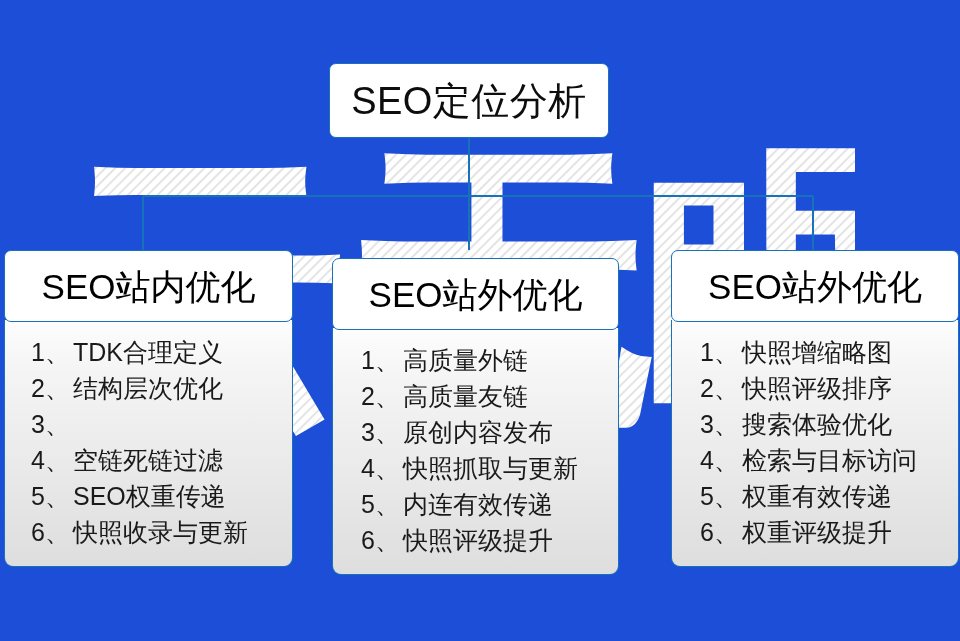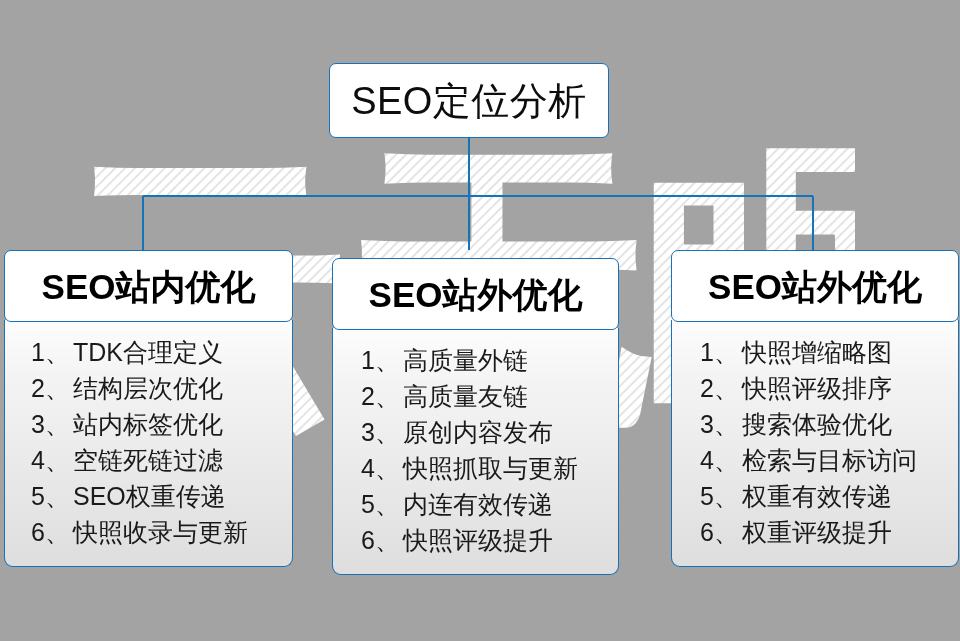--- a/index.html
+++ b/index.html
@@ -7,21 +7,21 @@
     padding: 0;
     background: #ffffff;
   }
   body {
     font-family: "Liberation Sans", "DejaVu Sans", sans-serif;
   }
   #canvas {
     position: relative;
     width: 960px;
     height: 641px;
-    background: #a3a3a3;
+    background: #1d4ed8;
     overflow: hidden;
   }
 
   
   #watermark {
     position: absolute;
     left: 55px;
     top: 118px;
     width: 800px;
     height: 340px;
@@ -77,21 +77,21 @@
     background: #ffffff;
     display: flex;
     align-items: center;
     justify-content: center;
     position: relative;
     z-index: 2;
   }
   .col-header .header-text {
     font-size: 35px;
     color: #000000;
-    font-weight: 700;
+    font-weight: 400;
     white-space: nowrap;
     line-height: 1;
   }
   .col-body {
     box-sizing: border-box;
     margin-top: -2px;
     border: 1.6px solid #1673b8;
     border-top: none;
     border-radius: 0 0 9px 9px;
     background: linear-gradient(to bottom,
@@ -177,21 +177,20 @@
       <div class="item-row">
         <span class="item-num">1、</span>
         <span class="item-label">TDK合理定义</span>
       </div>
       <div class="item-row">
         <span class="item-num">2、</span>
         <span class="item-label">结构层次优化</span>
       </div>
       <div class="item-row">
         <span class="item-num">3、</span>
-        <span class="item-label">站内标签优化</span>
       </div>
       <div class="item-row">
         <span class="item-num">4、</span>
         <span class="item-label">空链死链过滤</span>
       </div>
       <div class="item-row">
         <span class="item-num">5、</span>
         <span class="item-label">SEO权重传递</span>
       </div>
       <div class="item-row">

